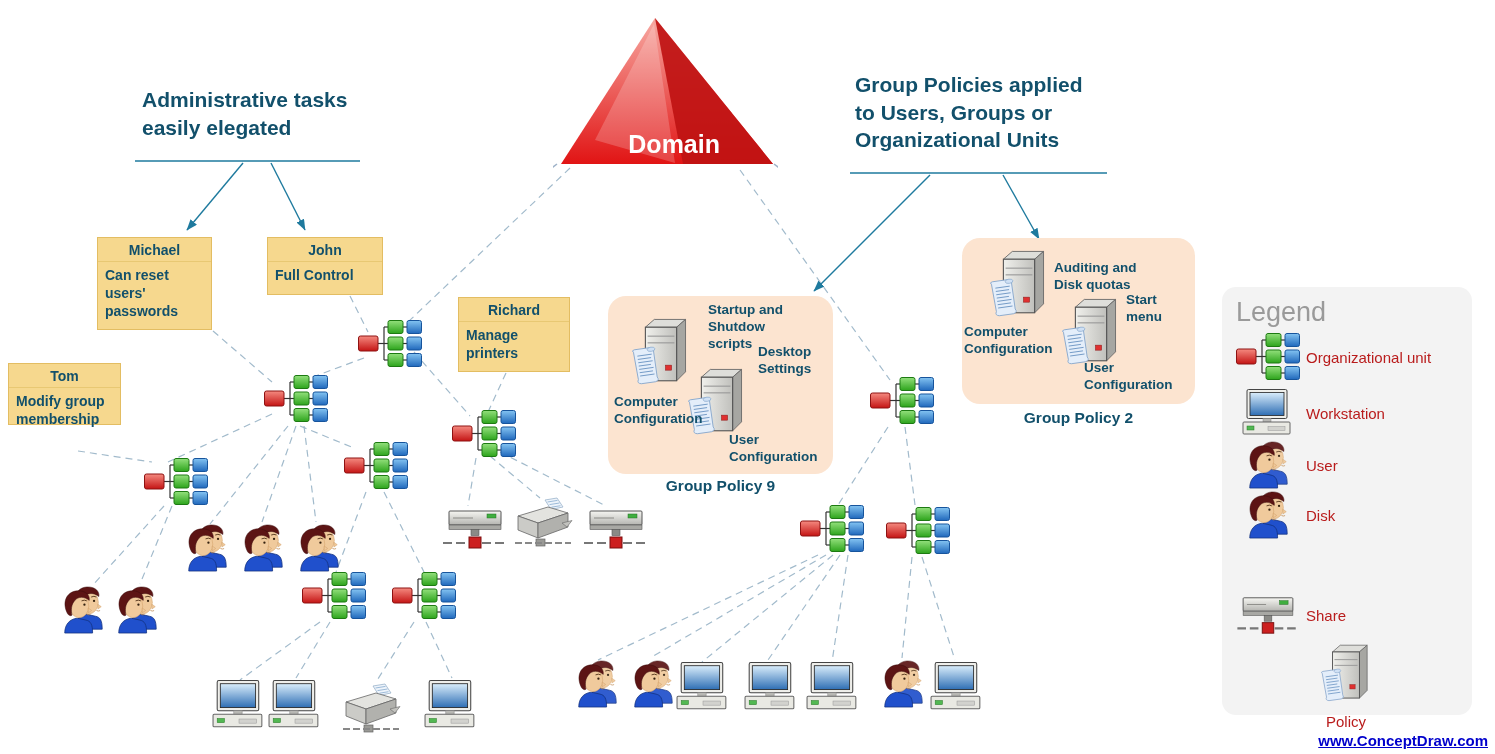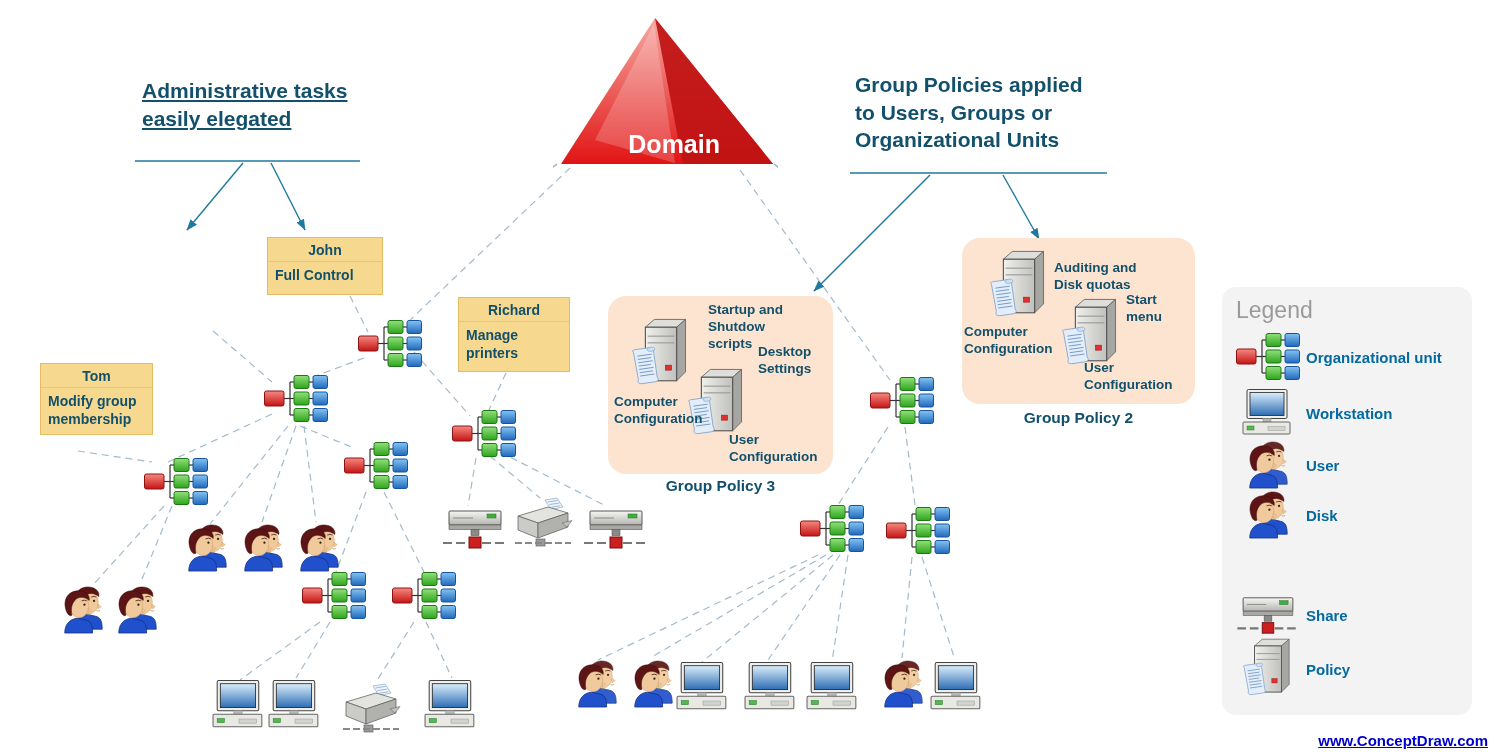--- a/index.html
+++ b/index.html
@@ -10,24 +10,24 @@
   .layer{position:absolute;left:0;top:0;pointer-events:none;}
   .headline{font-size:21px;font-weight:600;color:#12506b;line-height:1.32;}
   .note{background:#f6d88e;border:1px solid #e3bd62;box-sizing:border-box;color:#12506b;font-weight:600;font-size:14px;}
   .note-title{text-align:center;padding:4px 2px 3px;border-bottom:1px solid #e8c873;}
   .note-body{padding:5px 7px;line-height:1.28;}
   .gp-box{background:#fce4d0;border-radius:18px;}
   .gp-label{font-size:13.5px;font-weight:600;color:#12506b;line-height:1.25;}
   .gp-caption{font-size:15.5px;font-weight:600;color:#12506b;text-align:center;}
   .domain-label{font-size:25px;font-weight:700;color:#ffffff;text-align:center;}
   .legend-box{background:#f3f3f3;border-radius:14px;}
-  .legend-title{font-size:23px;color:#9a9a9a;}
+  .legend-title{font-size:27px;color:#9a9a9a;}
   .legend-row{position:absolute;left:8px;width:232px;height:52px;display:flex;align-items:center;}
   .legend-icon-cell{width:76px;display:flex;justify-content:center;align-items:center;flex:0 0 76px;}
-  .legend-label{font-size:15px;color:#0369a1;font-weight:bold;}
+  .legend-label{font-size:15px;color:#b91c1c;}
   .icon{position:absolute;}
   .icon svg{display:block;width:100%;height:100%;}
   #watermark{position:absolute;right:7px;bottom:5px;font-size:15px;font-weight:700;
              color:#0000cc;text-decoration:underline;cursor:pointer;margin-left:48px;}
   #symdefs{position:absolute;width:0;height:0;overflow:hidden;}
 </style>
 </head>
 <body>
 
 <div id="canvas">
@@ -205,31 +205,37 @@
     <svg viewBox="0 0 225 156" width="225" height="156">
       <line x1="4" y1="150" x2="-4" y2="156" stroke="#9fb3c9" stroke-width="1.5"></line>
       <line x1="221" y1="150" x2="229" y2="156" stroke="#9fb3c9" stroke-width="1.5"></line>
       <polygon points="102,4 220,150 8,150" fill="url(#gPyr)"></polygon>
       <polygon points="102,4 220,150 130,150" fill="#bf1212" opacity="0.92"></polygon>
       <polygon points="101,10 42,126 122,149" fill="#ffffff" opacity="0.2"></polygon>
     </svg>
   </div>
   <div class="abs domain-label" style="left:580px;top:130px;width:140px;text-align:right;">Domain</div>
 
-  <div class="abs headline pre" style="left:142px;top:77px;width:250px;text-decoration:underline;">Administrative tasks
+  <div class="abs headline pre" style="left:142px;top:86px;width:250px;">Administrative tasks
 easily elegated</div>
   <div class="abs headline pre" style="left:855px;top:71px;width:270px;">Group Policies applied
 to Users, Groups or
 Organizational Units</div>
 
+  <div class="abs note" style="left:97px;top:237px;width:115px;height:93px;">
+    <div class="note-title">Michael</div>
+    <div class="note-body pre">Can reset
+users'
+passwords</div>
+  </div>
   <div class="abs note" style="left:267px;top:237px;width:116px;height:58px;">
     <div class="note-title">John</div>
     <div class="note-body pre">Full Control</div>
   </div>
-  <div class="abs note" style="left:40px;top:363px;width:113px;height:72px;">
+  <div class="abs note" style="left:8px;top:363px;width:113px;height:62px;">
     <div class="note-title">Tom</div>
     <div class="note-body pre">Modify group
 membership</div>
   </div>
   <div class="abs note" style="left:458px;top:297px;width:112px;height:75px;">
     <div class="note-title">Richard</div>
     <div class="note-body pre">Manage
 printers</div>
   </div>
 
@@ -246,21 +252,21 @@
     </div>
   <div class="abs gp-label pre" style="left:708px;top:302px;width:100px;">Startup and
 Shutdow
 scripts</div>
   <div class="abs gp-label pre" style="left:758px;top:344px;width:80px;">Desktop
 Settings</div>
   <div class="abs gp-label pre" style="left:614px;top:394px;width:100px;">Computer
 Configuration</div>
   <div class="abs gp-label pre" style="left:729px;top:432px;width:100px;">User
 Configuration</div>
-  <div class="abs gp-caption" style="left:608px;top:477px;width:225px;">Group Policy 3</div>
+  <div class="abs gp-caption" style="left:608px;top:477px;width:225px;">Group Policy 9</div>
 
   <div class="abs gp-box" style="left:962px;top:238px;width:233px;height:166px;"></div>
   <div class="icon" style="left:990px;top:250px;width:58px;height:72px;">
     <svg viewBox="0 0 52 64">
         <use href="#sym-policy"></use>
       </svg>
     </div>
   <div class="icon" style="left:1062px;top:298px;width:58px;height:72px;">
     <svg viewBox="0 0 52 64">
         <use href="#sym-policy"></use>
@@ -460,21 +466,21 @@
       <div class="legend-label">Disk</div>
     </div>
     <div class="legend-row" style="top:302px;">
       <div class="legend-icon-cell">
           <svg viewBox="0 0 64 46" width="62" height="44">
             <use href="#sym-share"></use>
           </svg>
         </div>
       <div class="legend-label">Share</div>
     </div>
-    <div class="legend-row" style="top:350px;height:64px;">
+    <div class="legend-row" style="top:350px;height:64px;flex-direction:column;">
       <div class="legend-icon-cell">
           <svg viewBox="0 0 52 64" width="50" height="62">
             <use href="#sym-policy"></use>
           </svg>
         </div>
       <div class="legend-label">Policy</div>
     </div>
   </div>
 
   <a id="watermark">www.ConceptDraw.com</a>

